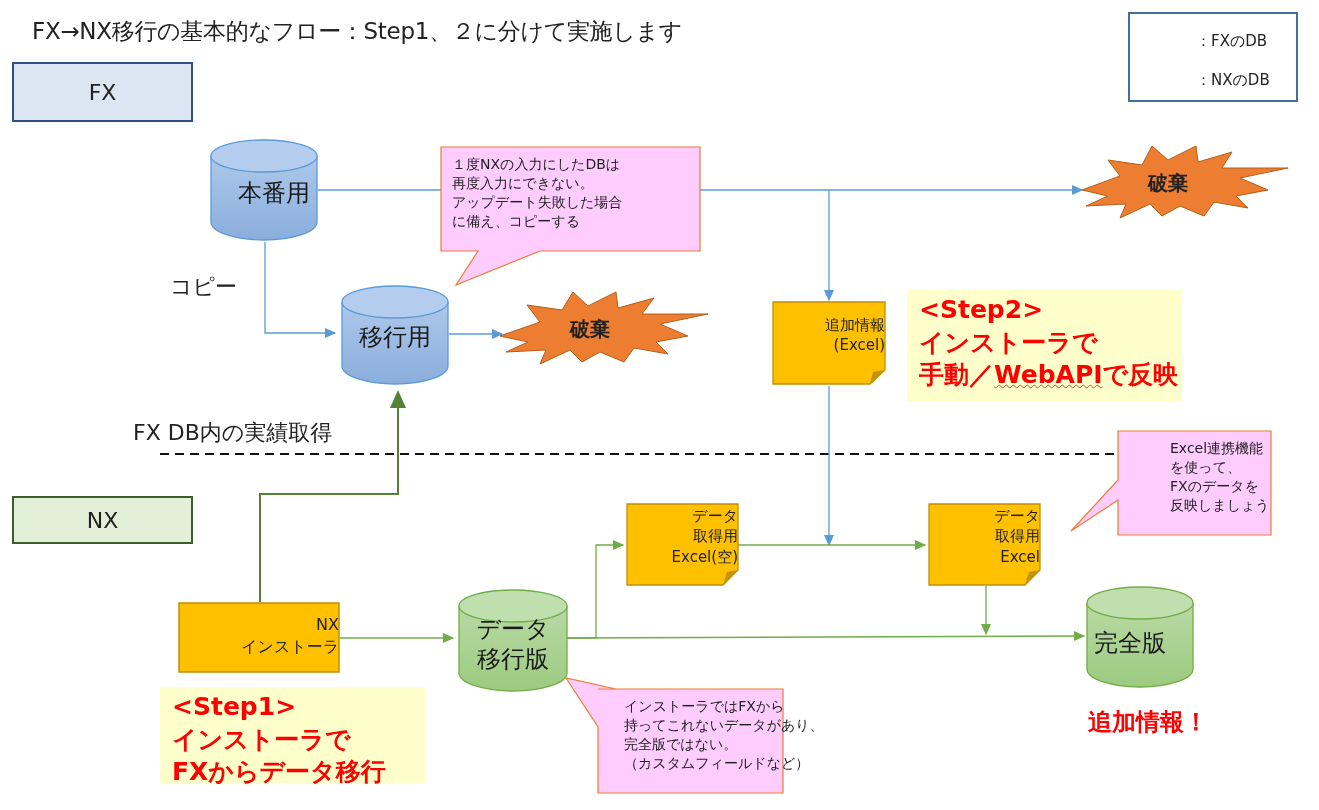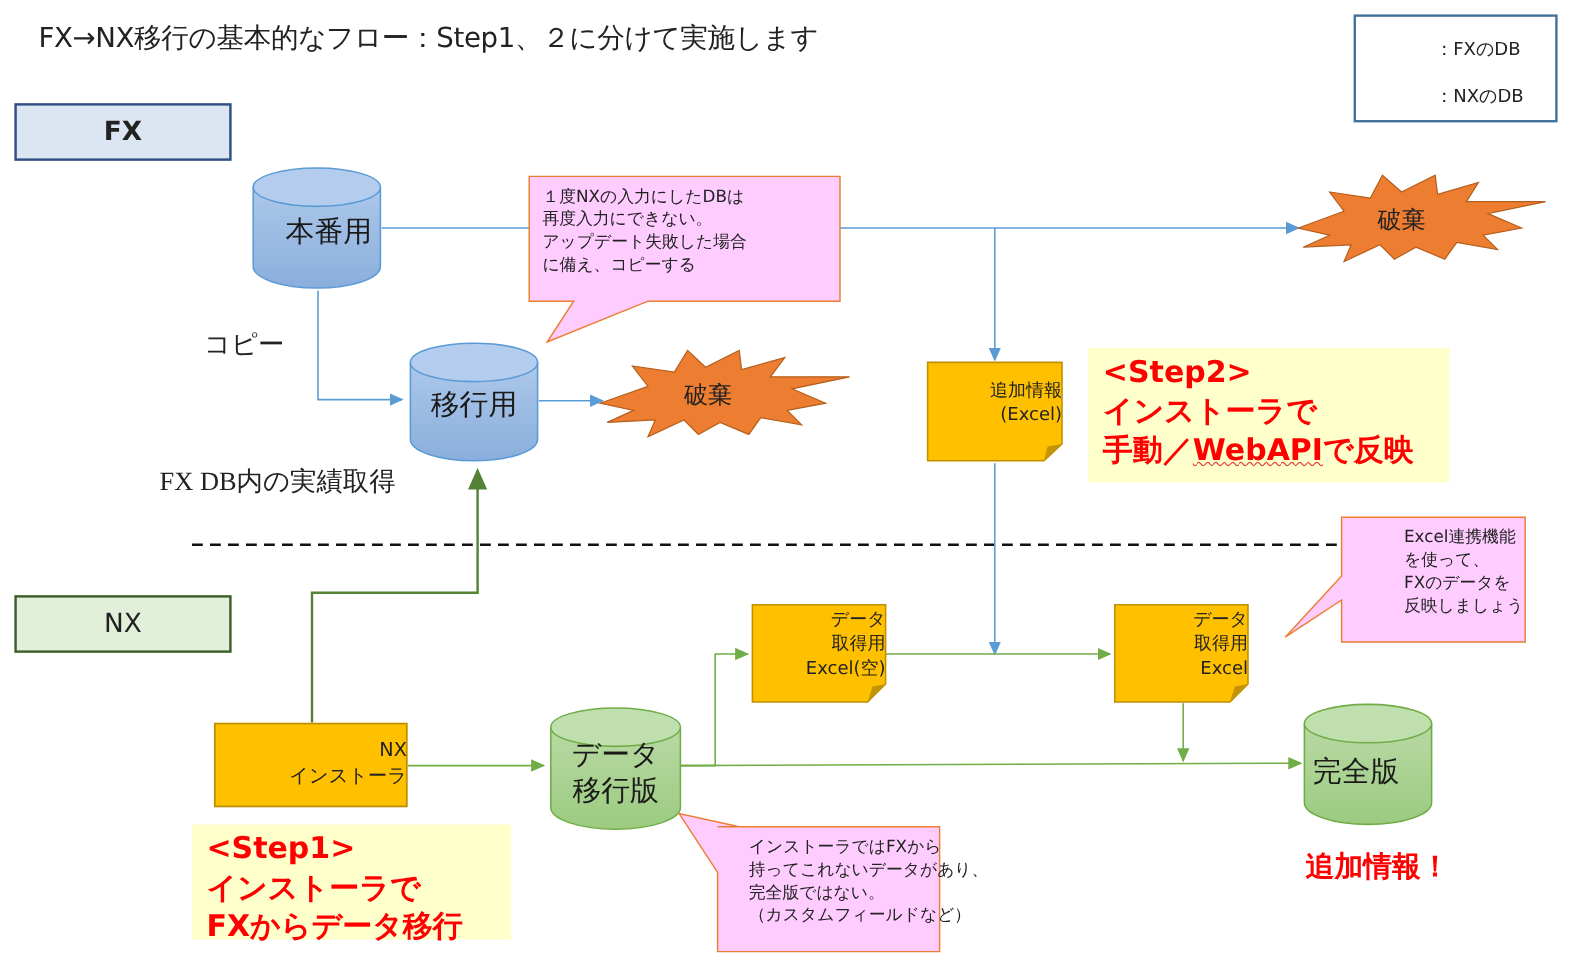--- a/index.html
+++ b/index.html
@@ -1,31 +1,31 @@
 <!DOCTYPE html>
 <html><head>
 <meta charset="utf-8">
 <style>
   html,body{margin:0;padding:0;background:#fff;}
   body{width:1319px;height:810px;position:relative;overflow:hidden;font-family:"DejaVu Sans","Liberation Sans",sans-serif;color:#222;}
   .abs{position:absolute;}
   #canvas{position:absolute;left:0;top:0;}
   .title{left:32px;top:16px;font-size:23px;color:#222;white-space:nowrap;letter-spacing:-0.3px;}
   .zone{border:2px solid;font-size:22px;display:flex;align-items:center;justify-content:center;box-sizing:border-box;}
-  .zone-fx{left:12px;top:86px;width:181px;height:48px;background:#dce6f2;border-color:#2f4f7f;font-weight:bold;}
+  .zone-fx{left:12px;top:62px;width:181px;height:60px;background:#dce6f2;border-color:#2f4f7f;}
   .zone-nx{left:12px;top:496px;width:181px;height:48px;background:#e2efd9;border-color:#3b5e2b;}
   .legend{left:1128px;top:12px;width:170px;height:90px;border:2px solid #41719c;box-sizing:border-box;background:#fff;}
   .legend-text{font-size:15px;}
   .dblabel{font-size:24px;color:#1a1a1a;text-align:center;line-height:1.25;white-space:nowrap;}
   .plain{font-size:22px;white-space:nowrap;color:#222;}
   .callout-text{font-size:14px;line-height:1.35;color:#222;white-space:nowrap;}
   .note{font-size:15px;text-align:right;line-height:1.35;color:#222;white-space:nowrap;}
   .step{background:#ffffcc;box-sizing:border-box;padding:4px 12px;color:#ff0000;font-weight:bold;font-size:25px;line-height:1.3;white-space:nowrap;}
   .step .hdr{font-weight:bold;}
-  .discard{font-size:20px;color:#222;text-align:center;white-space:nowrap;}
+  .discard{font-size:20px;color:#222;text-align:center;white-space:nowrap;font-weight:bold;}
   .done{font-size:24px;color:#ff0000;font-weight:bold;white-space:nowrap;}
   .squiggle{text-decoration:underline wavy #e04040;text-decoration-thickness:1px;}
 </style>
 </head>
 <body>
 
 <svg id="canvas" width="1319" height="810">
   <defs>
     <linearGradient id="gBlue" x1="0" y1="0" x2="0" y2="1">
       <stop offset="0" stop-color="#adc8ea"></stop>
@@ -121,21 +121,21 @@
 
 <div class="abs dblabel" style="left:211px;top:178px;width:126px;">本番用</div>
 <div class="abs dblabel" style="left:342px;top:322px;width:106px;">移行用</div>
 <div class="abs dblabel" style="left:459px;top:614px;width:108px;">
   <div>データ</div>
   <div>移行版</div>
 </div>
 <div class="abs dblabel" style="left:1087px;top:628px;width:86px;">完全版</div>
 
 <div class="abs plain" style="left:170px;top:272px;">コピー</div>
-<div class="abs plain" style="left:133px;top:386px;font-family:Liberation Serif, serif;">FX DB内の実績取得</div>
+<div class="abs plain" style="left:133px;top:418px;">FX DB内の実績取得</div>
 <div class="abs done" style="left:1088px;top:706px;">追加情報！</div>
 
 <div class="abs discard" style="left:1148px;top:170px;">破棄</div>
 <div class="abs discard" style="left:570px;top:316px;">破棄</div>
 
 <div class="abs callout-text" style="left:452px;top:155px;">
   <div>１度NXの入力にしたDBは</div>
   <div>再度入力にできない。</div>
   <div>アップデート失敗した場合</div>
   <div>に備え、コピーする</div>
@@ -171,17 +171,17 @@
 <div class="abs note" style="left:179px;top:614px;width:160px;font-size:16px;">
   <div>NX</div>
   <div>インストーラ</div>
 </div>
 
 <div class="abs step" style="left:160px;top:687px;width:266px;height:96px;">
   <div class="hdr">&lt;Step1&gt;</div>
   <div>インストーラで</div>
   <div>FXからデータ移行</div>
 </div>
-<div class="abs step" style="left:907px;top:290px;width:301px;height:112px;">
+<div class="abs step" style="left:907px;top:290px;width:275px;height:112px;">
   <div class="hdr">&lt;Step2&gt;</div>
   <div>インストーラで</div>
   <div><span>手動／</span><span class="squiggle">WebAPI</span><span>で反映</span></div>
 </div>
 
 </body></html>

